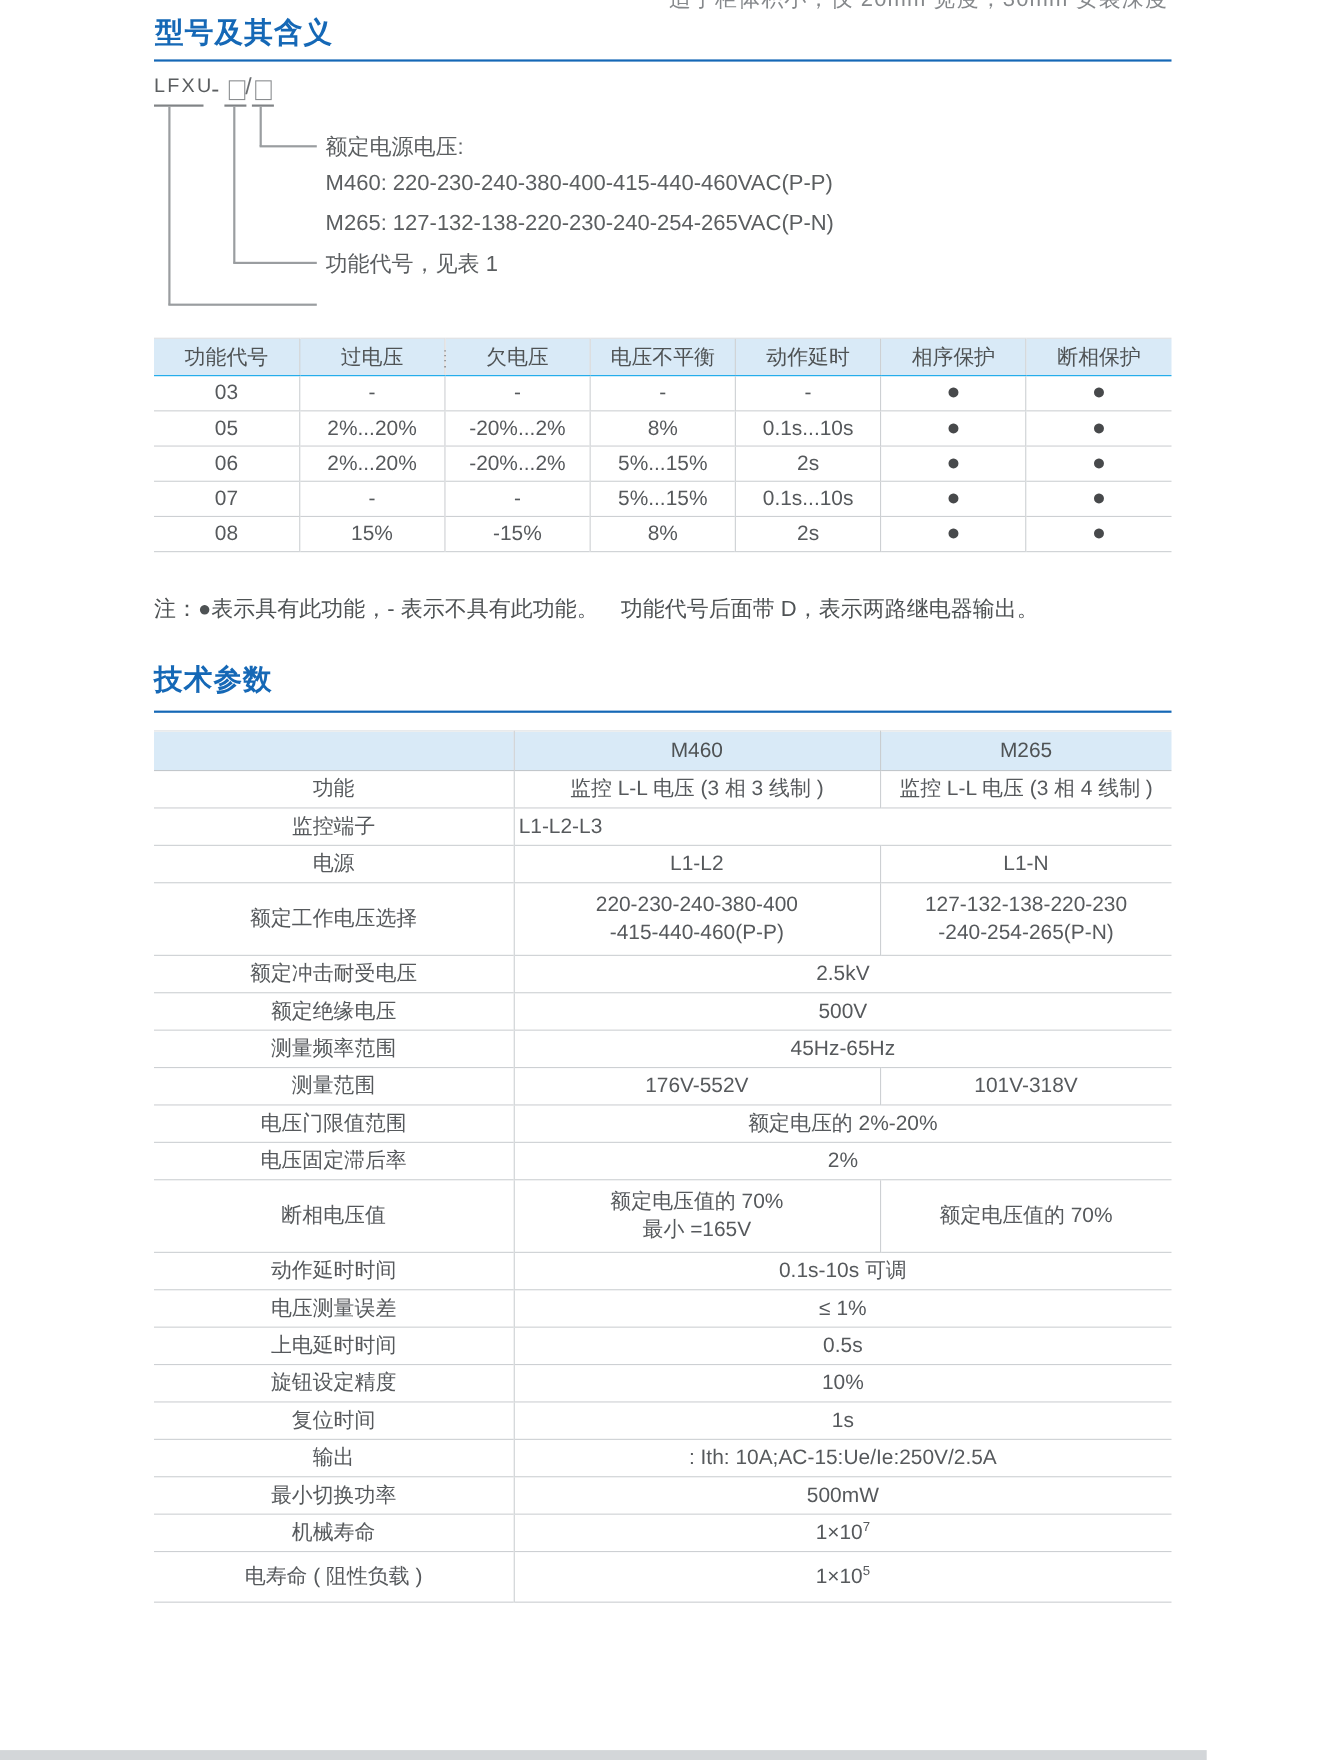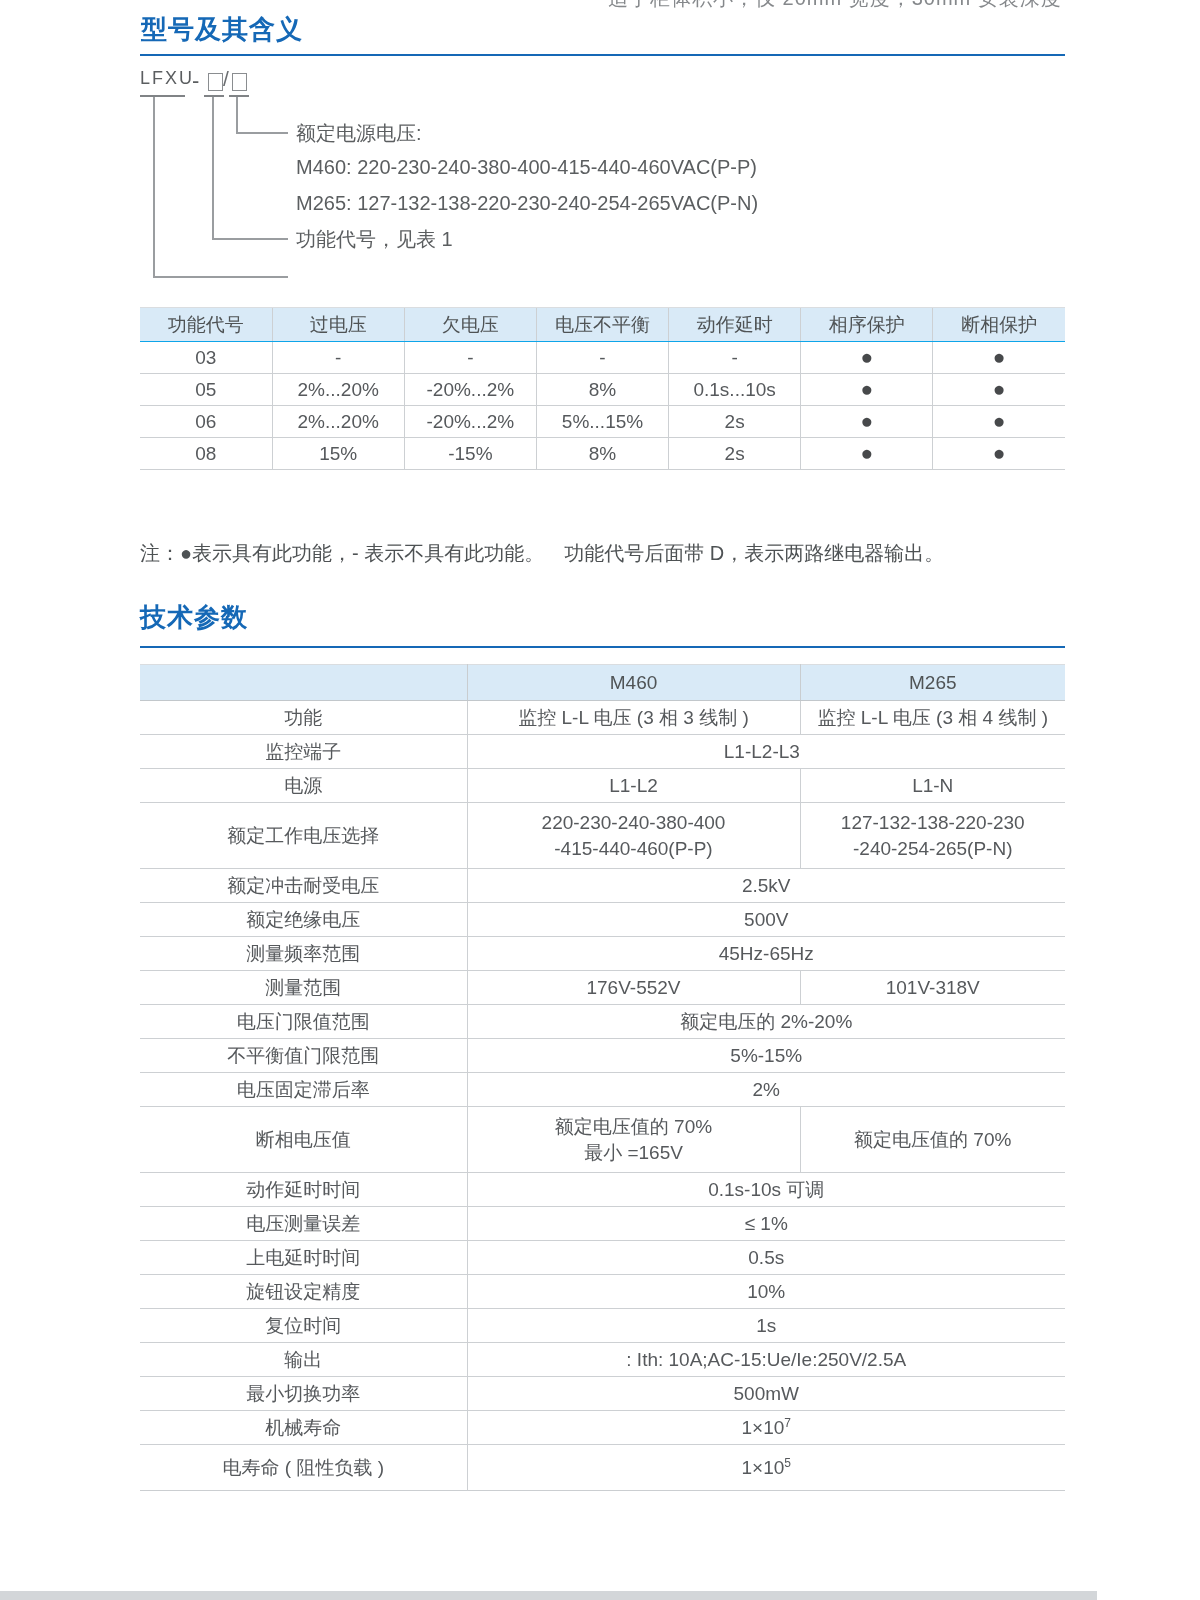--- a/index.html
+++ b/index.html
@@ -52,21 +52,21 @@
   .note{position:absolute;left:140px;top:540px;width:960px;font-size:20px;color:#4e5254;white-space:nowrap;}
 
   
   .tech-table{position:absolute;left:140px;top:664px;border-top:1px solid #dadde0;border-bottom:1px solid #cbced1;}
   .tech-table thead th{background:#d9eaf7;height:35px;border-bottom:1px solid #c2c7cb;color:#4f5355;}
   .tech-table thead th+th{border-left:1px solid #c9cdd0;}
   .tech-table td{border-top:1px solid #cdd0d3;line-height:1.35;}
   .tech-table tbody tr:first-child td{border-top:none;}
   .tech-table td.lbl{border-right:1px solid #cdd0d3;}
   .tech-table td.sep{border-left:1px solid #cdd0d3;}
-  .tech-table td .half{width:55.7%;text-align:right;}
+  .tech-table td .half{width:55.7%;text-align:left;}
   .tech-table sup{font-size:12px;}
 
   
   .footer-bar{position:absolute;left:0;top:1591px;width:1097px;height:9px;background:#d3d6d9;}
 </style>
 </head>
 <body>
 
 <div class="top-clip">
   <div class="inner">适于柜体积小，仅 20mm 宽度，30mm 安装深度</div>
@@ -133,20 +133,29 @@
       <tr>
         <td>06</td>
         <td>2%...20%</td>
         <td>-20%...2%</td>
         <td>5%...15%</td>
         <td>2s</td>
         <td><span class="dot">●</span></td>
         <td><span class="dot">●</span></td>
       </tr>
       <tr>
+        <td>07</td>
+        <td>-</td>
+        <td>-</td>
+        <td>5%...15%</td>
+        <td>0.1s...10s</td>
+        <td><span class="dot">●</span></td>
+        <td><span class="dot">●</span></td>
+      </tr>
+      <tr>
         <td>08</td>
         <td>15%</td>
         <td>-15%</td>
         <td>8%</td>
         <td>2s</td>
         <td><span class="dot">●</span></td>
         <td><span class="dot">●</span></td>
       </tr>
     </tbody>
 </table>
@@ -206,24 +215,20 @@
       <tr style="height:34px">
         <td class="lbl">测量范围</td>
         <td>176V-552V</td>
         <td class="sep">101V-318V</td>
       </tr>
       <tr style="height:34px">
         <td class="lbl">电压门限值范围</td>
         <td colspan="2">额定电压的 2%-20%</td>
       </tr>
       <tr style="height:34px">
-        <td class="lbl">不平衡值门限范围</td>
-        <td colspan="2">5%-15%</td>
-      </tr>
-      <tr style="height:34px">
         <td class="lbl">电压固定滞后率</td>
         <td colspan="2">2%</td>
       </tr>
       <tr style="height:66px">
         <td class="lbl">断相电压值</td>
         <td>额定电压值的 70%<br>最小 =165V</td>
         <td class="sep">额定电压值的 70%</td>
       </tr>
       <tr style="height:34px">
         <td class="lbl">动作延时时间</td>

